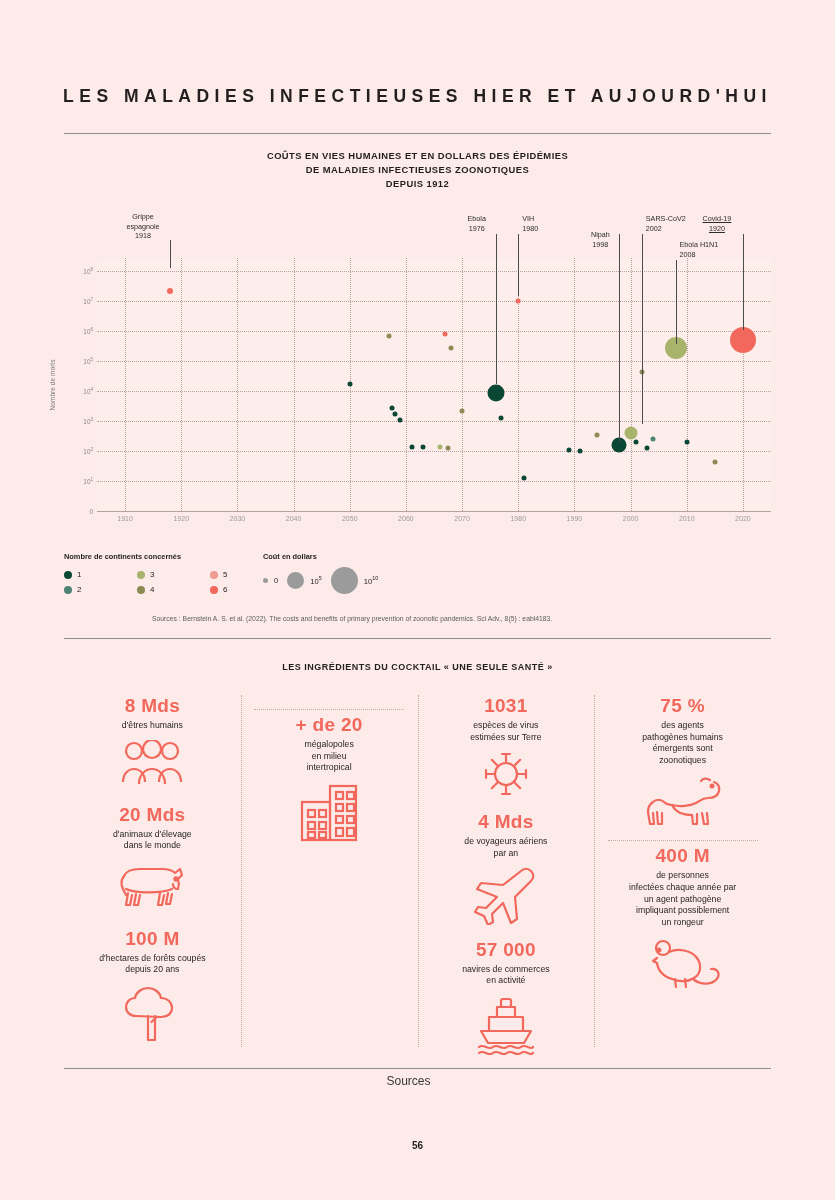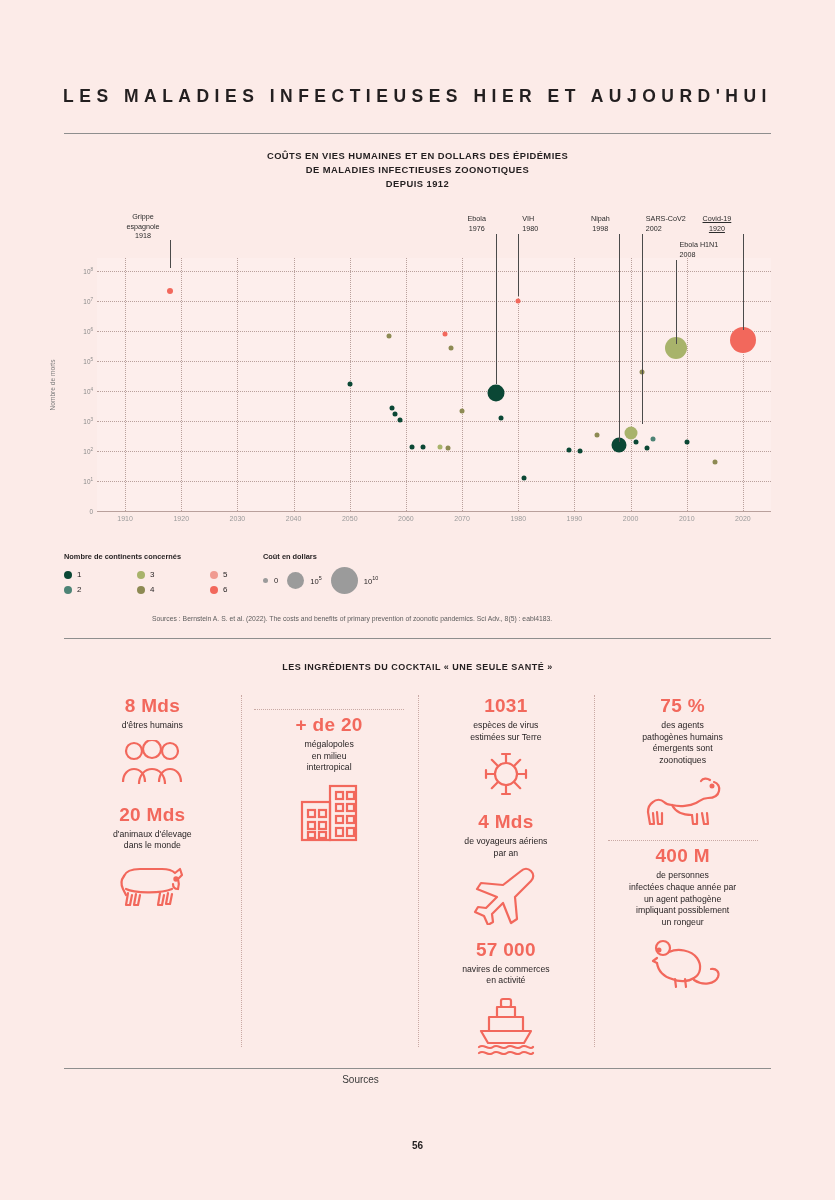--- a/index.html
+++ b/index.html
@@ -107,21 +107,21 @@
   .stat-num{
     color:#f2685c;font-weight:bold;font-size:19px;letter-spacing:.3px;
     line-height:22px;margin-bottom:3px;
   }
   .stat-txt{font-size:8.7px;line-height:11.6px;color:#231f20;}
   .icon-box{margin-top:8px;display:flex;align-items:center;justify-content:center;}
   .hsep{width:150px;height:0;border-top:1px dotted #c9a9a4;margin:14px 0 4px;}
 
   .footer-sources{
     position:absolute;left:0;top:1074px;width:721px;text-align:center;
-    font-size:10px;color:#3a3a3a;
+    font-size:12px;color:#3a3a3a;padding-left:48px;
   }
   .page-num{
     position:absolute;left:0;top:1140px;width:835px;text-align:center;
     font-size:10px;font-weight:bold;color:#231f20;
   }
 </style>
 </head>
 <body>
 
 <div class="page">
@@ -226,21 +226,21 @@
         <div class="callout-txt r" style="top: 214px; width: 30px; left: 461.783px;">
           <div>Ebola</div>
           <div>1976</div>
         </div>
         <div class="callout-line" style="left: 518.25px; top: 234px; height: 62px;"></div>
         <div class="callout-txt l" style="top: 214px; width: 40px; left: 522.25px;">
           <div>VIH</div>
           <div>1980</div>
         </div>
         <div class="callout-line" style="left: 619.35px; top: 234px; height: 208px;"></div>
-        <div class="callout-txt r" style="top: 214px; width: 30px; left: 585.35px;">
+        <div class="callout-txt r" style="top: 230px; width: 30px; left: 585.35px;">
           <div>Nipah</div>
           <div>1998</div>
         </div>
         <div class="callout-line" style="left: 641.817px; top: 234px; height: 190px;"></div>
         <div class="callout-txt l" style="top: 214px; width: 56px; left: 645.817px;">
           <div>SARS-CoV2</div>
           <div>2002</div>
         </div>
         <div class="callout-line" style="left: 675.517px; top: 260px; height: 84px;"></div>
         <div class="callout-txt l" style="top: 240px; width: 60px; left: 679.517px;">
@@ -342,20 +342,31 @@
     <path d="M8 16c-3 4-3 9-1 13l3 6"></path>
     <path d="M12 33l-2 12 4 0 2-10"></path>
     <path d="M20 34l-2 11 4 0 2-10"></path>
     <path d="M44 33l-2 12 4 0 2-10"></path>
     <path d="M52 33l-2 11 4 0 2-10"></path>
     <path d="M10 29c8 4 34 5 46 0"></path>
             </svg>
           </div>
         </div>
         <div style="height: 18px;"></div>
+        <div class="stat">
+          <div class="stat-num">100 M</div>
+          <div class="stat-txt">d'hectares de forêts coupés<br>depuis 20 ans</div>
+          <div class="icon-box">
+            <svg width="60" height="58" viewBox="0 0 60 58" fill="none" stroke="#f2685c" stroke-width="2.2" stroke-linecap="round" stroke-linejoin="round">
+    <path d="M14 32c-6 0-10-4-10-9s4-9 9-9c1-6 7-10 13-10s12 4 13 10c6 0 11 4 11 10s-5 9-11 9z"></path>
+    <path d="M26 32v24h7V32"></path>
+              <path d="M29.5 38l5-5"></path>
+            </svg>
+          </div>
+        </div>
       </div>
       <div class="col">
         <div class="vsep" style="left: 0px;"></div>
         <div class="hsep"></div>
         <div class="stat">
           <div class="stat-num">+ de 20</div>
           <div class="stat-txt">mégalopoles<br>en milieu<br>intertropical</div>
           <div class="icon-box">
             <svg width="62" height="60" viewBox="0 0 62 60" fill="none" stroke="#f2685c" stroke-width="2.2">
     <rect x="4" y="20" width="28" height="38"></rect>

